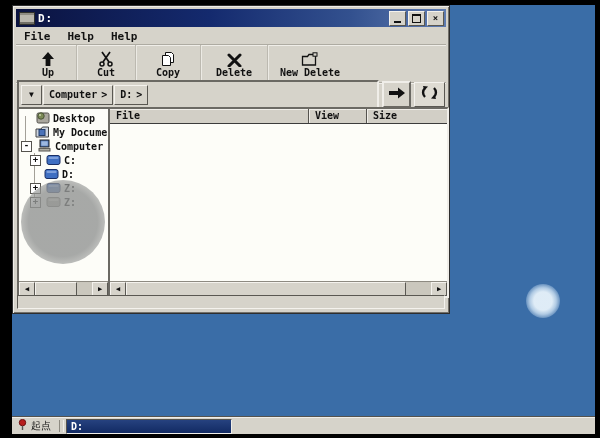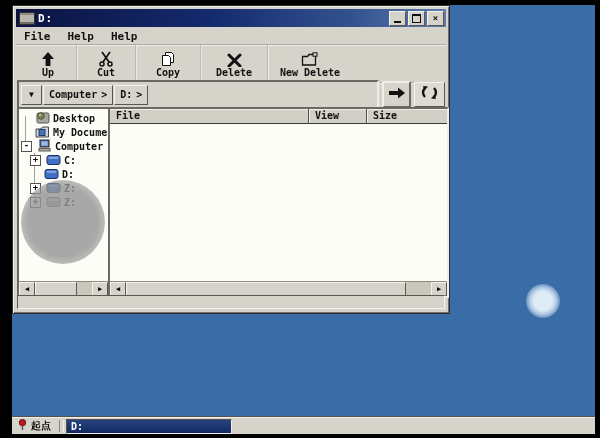--- a/index.html
+++ b/index.html
@@ -73,21 +73,21 @@
   .sbtn{width:14px;background:#d6d3ca;display:flex;align-items:center;justify-content:center;
         font-size:7px;color:#111;flex:0 0 auto;}
   .sthumb{background:#d6d3ca;flex:0 0 auto;}
   .strack{flex:1;}
 
   .statusbar{position:absolute;left:4px;right:4px;bottom:4px;height:12px;background:#d6d3ca;}
 
   .taskbar{position:absolute;left:0;right:0;top:412px;height:16px;background:#d6d3ca;
            border-top:1px solid #f0eee9;box-shadow:0 -1px 0 #55534e;display:flex;align-items:center;padding:0 2px;}
   .startbtn{height:26px;display:flex;align-items:center;gap:4px;padding:0 6px 0 4px;
-            font-size:10px;font-weight:bold;color:#111;}
+            font-size:10px;font-weight:normal;color:#111;}
   .taskdiv{width:3px;height:12px;margin:0 2px;border-left:1px solid #8d8a81;border-right:1px solid #f0eee9;}
   .taskbtn{width:160px;height:13px;background:linear-gradient(180deg,#26427f 0%,#122a63 100%);
            border:1px solid;border-color:#55534e #f0eee9 #f0eee9 #55534e;
            color:#fff;font-size:10px;font-weight:bold;display:flex;align-items:center;padding-left:4px;}
 
   .big-circle{position:absolute;left:21px;top:180px;width:84px;height:84px;border-radius:50%;
       background:radial-gradient(circle, rgba(148,150,149,0.82) 0 58%, rgba(148,150,149,0.6) 72%, rgba(148,150,149,0) 100%);}
   .small-circle{position:absolute;left:526px;top:284px;width:34px;height:34px;border-radius:50%;
       background:radial-gradient(circle, rgba(228,240,249,0.97) 0 38%, rgba(206,226,243,0.8) 55%, rgba(190,215,238,0.3) 72%, rgba(190,215,238,0) 100%);}
 </style>

